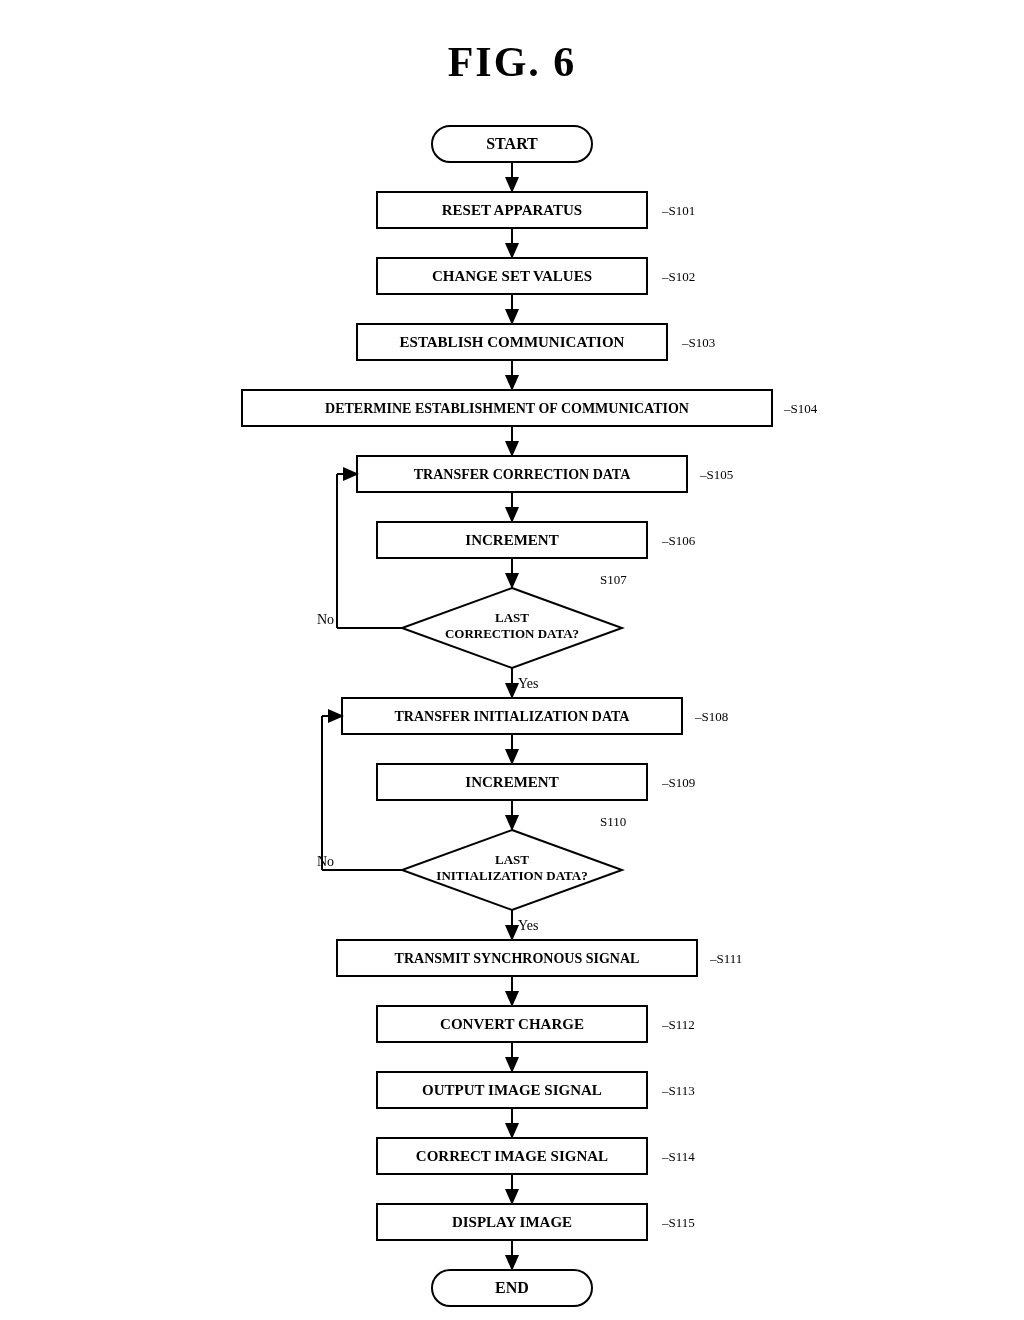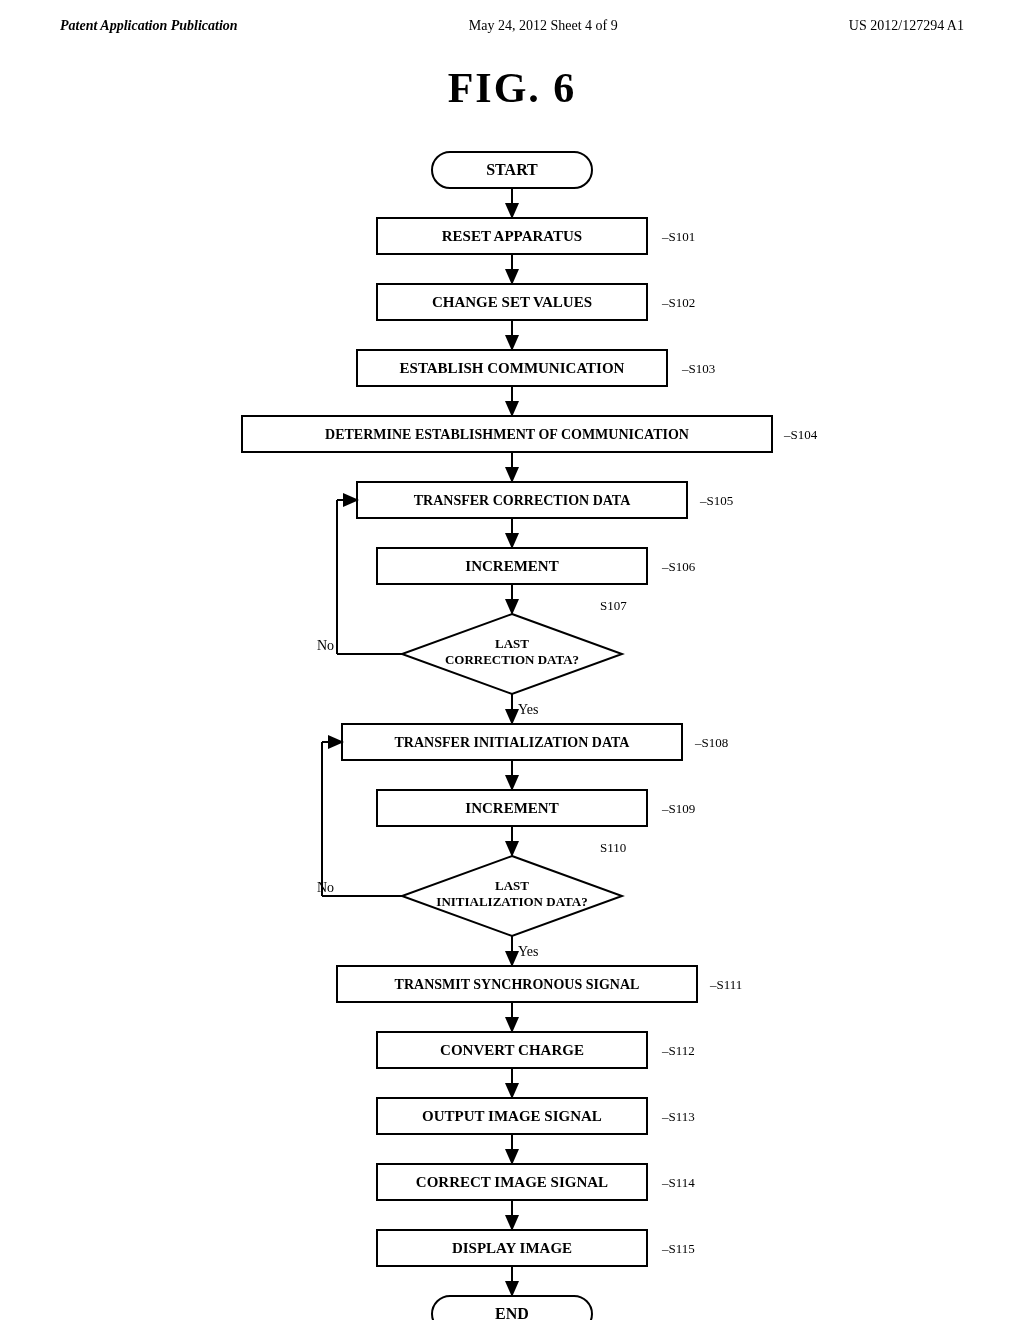--- a/index.html
+++ b/index.html
@@ -28,32 +28,28 @@
       flex-direction: column;
       align-items: center;
       padding: 20px 0 30px 0;
     }
 
     .fig-title {
       font-size: 42px;
       font-weight: bold;
       margin-bottom: 30px;
       letter-spacing: 2px;
+      margin-top: 18px;
     }
   </style>
 </head>
 <body>
 
 <div>
 
-  <div class="header">
-    <div class="header-left">Patent Application Publication</div>
-    <div class="header-center">May 24, 2012   Sheet 4 of 9</div>
-    <div class="header-right">US 2012/127294 A1</div>
-  </div>
 
   <div class="diagram-container">
     <div class="fig-title">FIG.  6</div>
 
     <svg width="700" height="1170" style="overflow:visible;">
 
       <defs>
         <marker id="arrowhead" markerWidth="8" markerHeight="7" refX="7" refY="3.5" orient="auto">
           <polygon points="0 0, 8 3.5, 0 7" fill="#000"></polygon>
         </marker>

